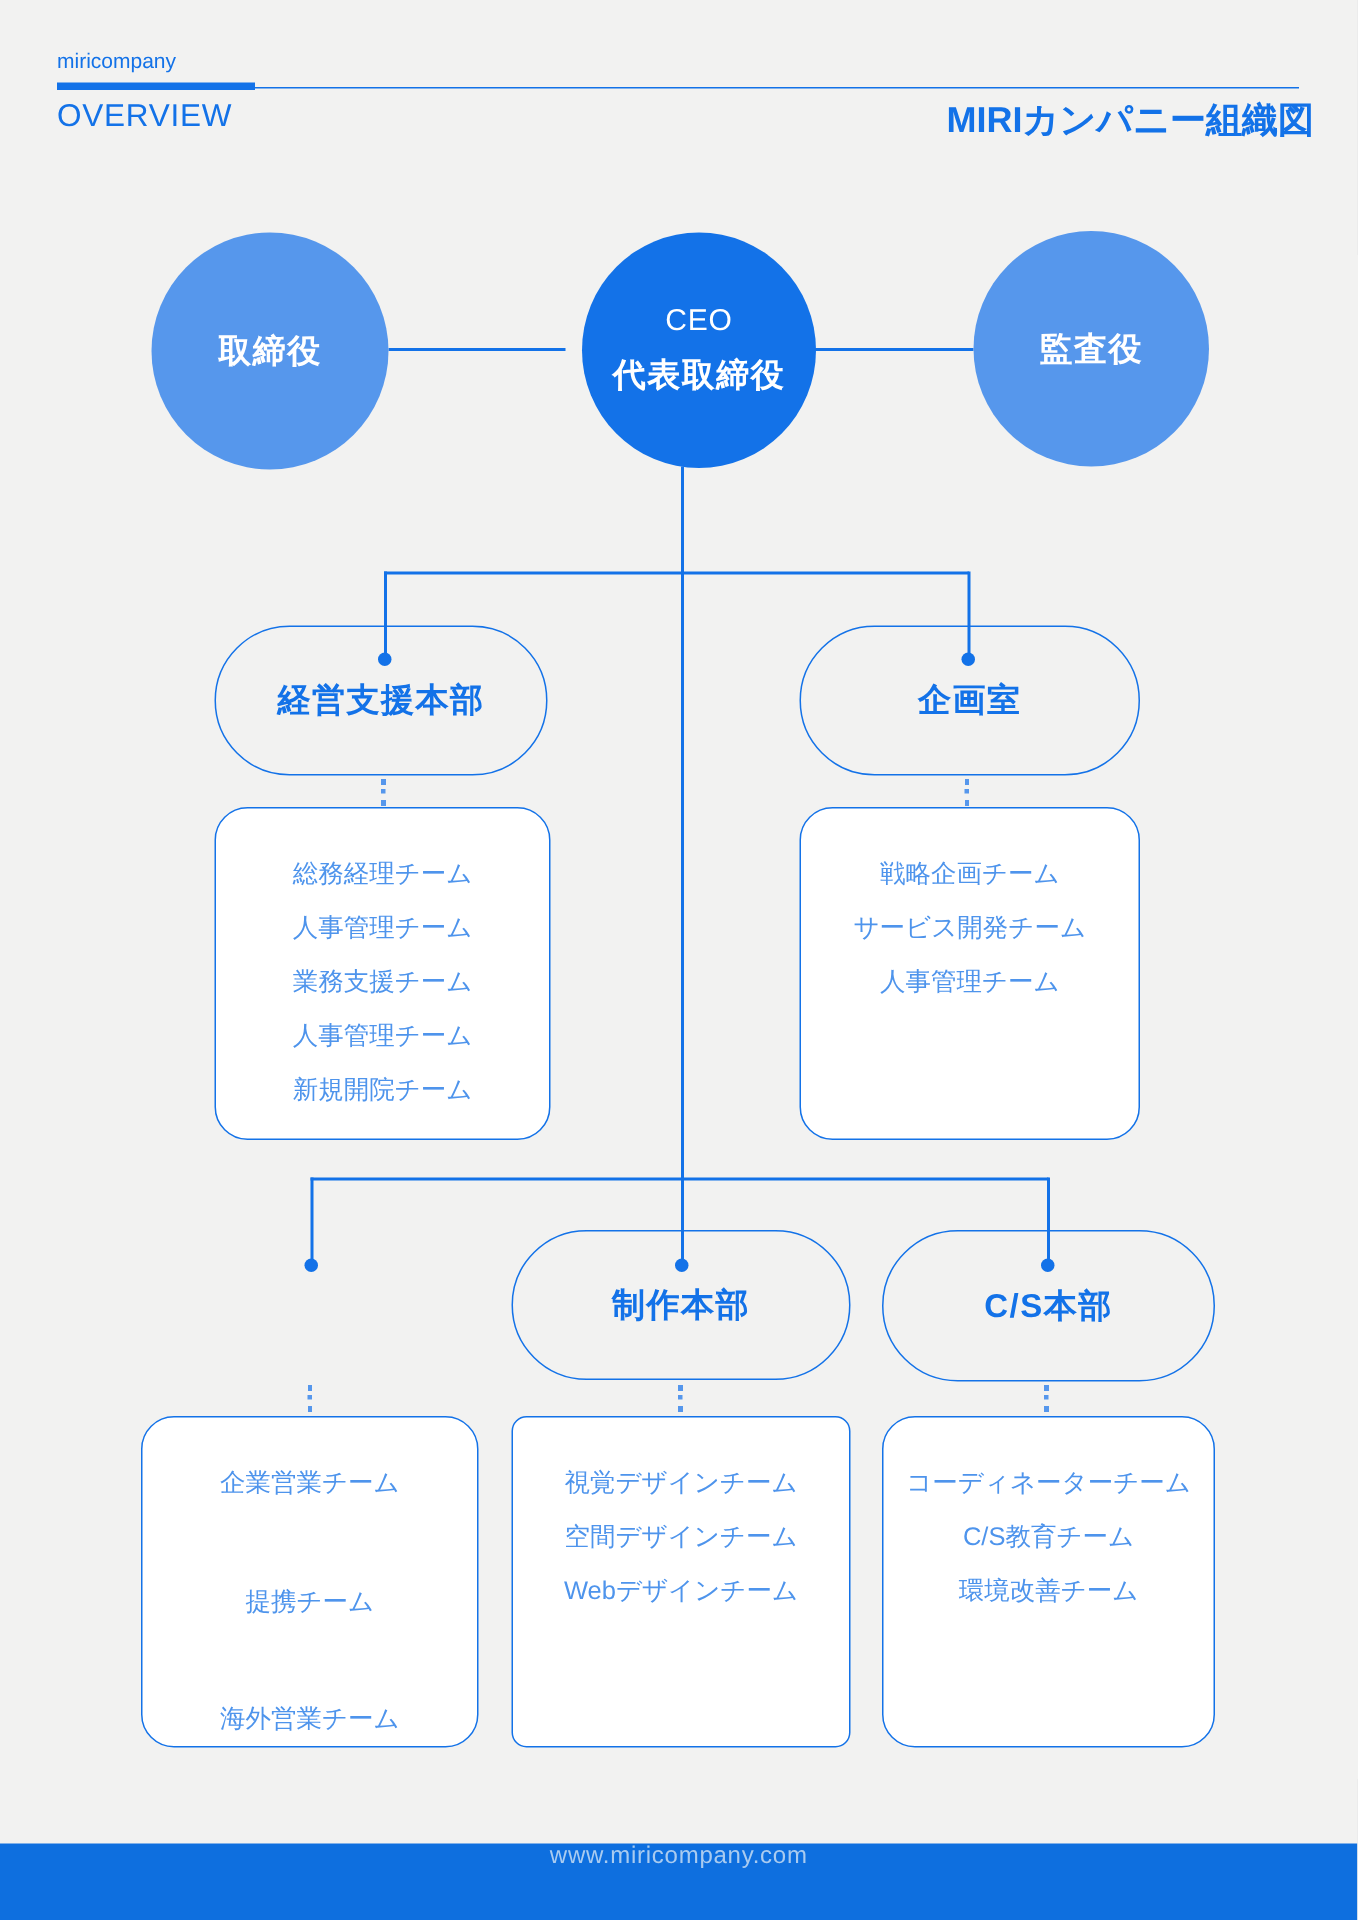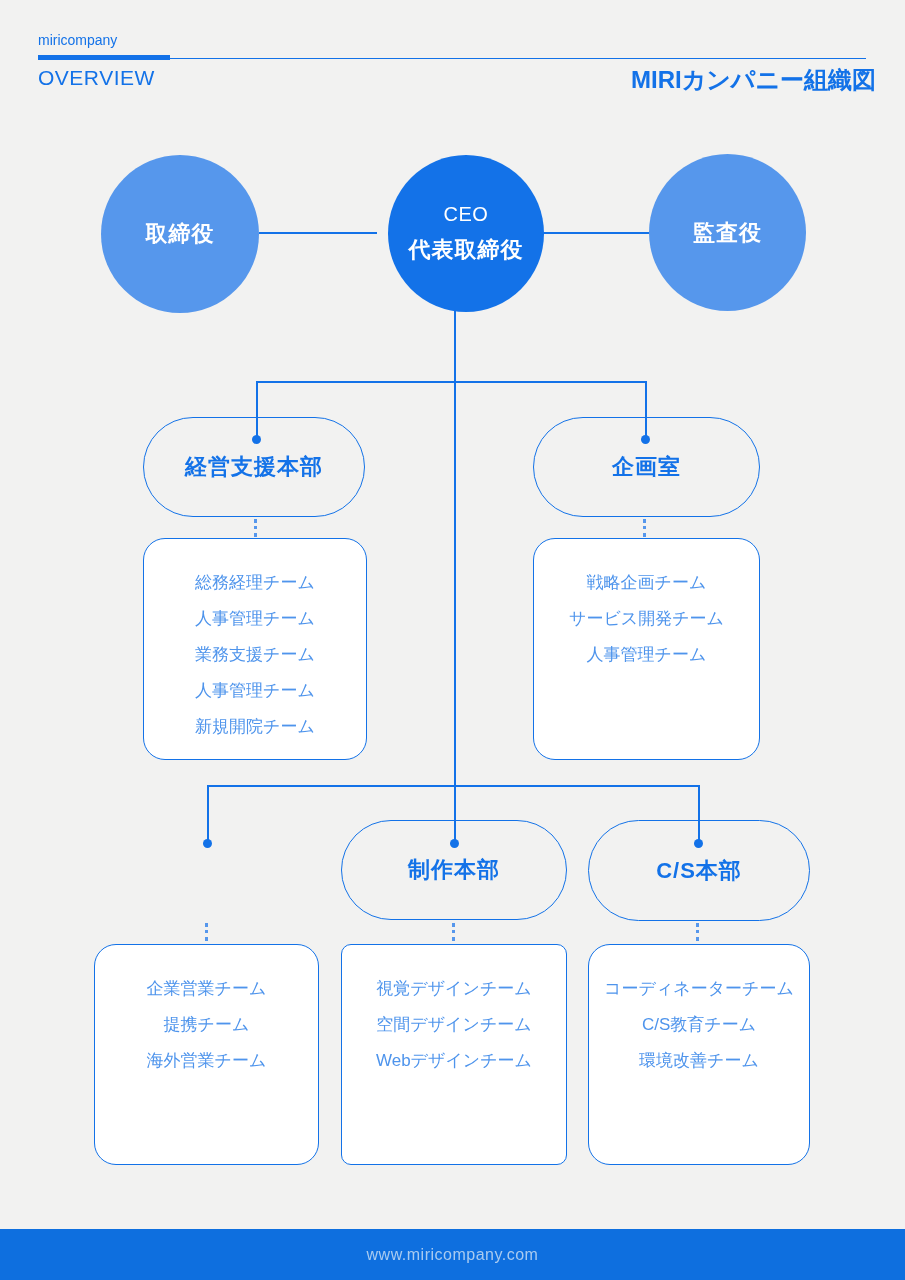--- a/index.html
+++ b/index.html
@@ -57,21 +57,21 @@
   }
   .team{
     height:36px;line-height:36px;
     font-size:17px;color:var(--team-text);
     white-space:nowrap;
   }
   
   .footer{
     position:absolute;left:0;top:1229px;width:905px;height:51px;
     background:var(--footer-bg);
-    display:flex;align-items:center;justify-content:center;
+    display:flex;justify-content:center;
     color:var(--footer-text);font-size:16px;letter-spacing:0.5px;
   }
 </style>
 </head>
 <body>
 
 <div class="page">
 
   <div class="brand">miricompany</div>
   <div class="rule-thin"></div>
@@ -134,21 +134,21 @@
     <span>制作本部</span>
   </div>
   <div class="pill" style="left:588px;top:820px;width:222px;height:101px;">
     <span>C/S本部</span>
   </div>
 
   <div class="dotted" style="left:205px;top:923px;height:18px;"></div>
   <div class="dotted" style="left:452px;top:923px;height:18px;"></div>
   <div class="dotted" style="left:696px;top:923px;height:18px;"></div>
 
-  <div class="card" style="left:94px;top:944px;width:225px;height:221px;">
+  <div class="card" style="left:94px;top:944px;width:225px;height:221px;justify-content:space-between;">
     <div class="team">企業営業チーム</div>
     <div class="team">提携チーム</div>
     <div class="team">海外営業チーム</div>
   </div>
   <div class="card" style="left:341px;top:944px;width:226px;height:221px;border-radius:10px;">
     <div class="team">視覚デザインチーム</div>
     <div class="team">空間デザインチーム</div>
     <div class="team">Webデザインチーム</div>
   </div>
   <div class="card" style="left:588px;top:944px;width:222px;height:221px;">

